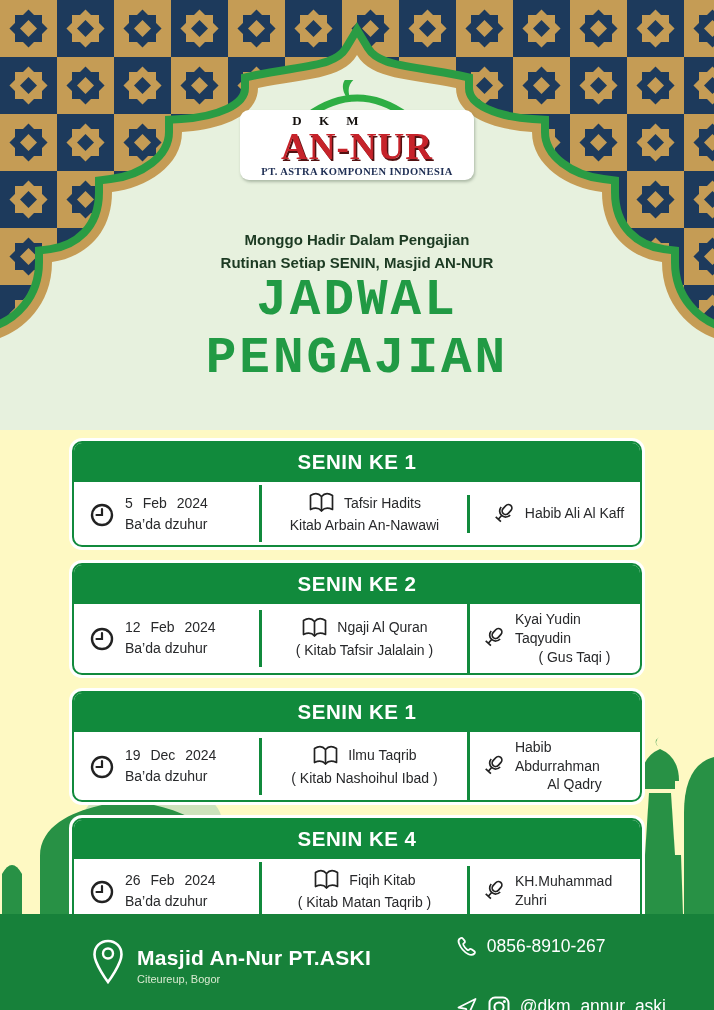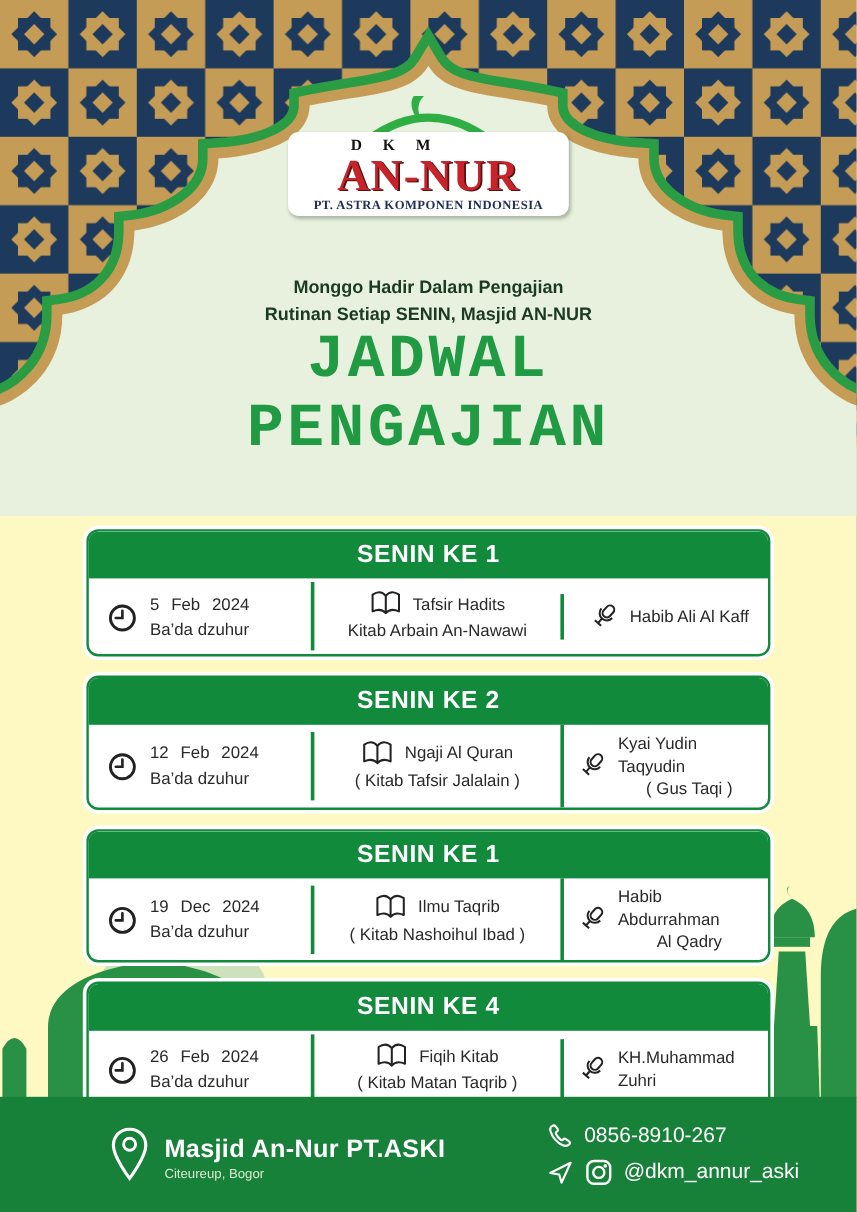--- a/index.html
+++ b/index.html
@@ -49,21 +49,21 @@
   .sil-right{position:absolute;right:0;top:735px;z-index:1;}
   
   .footer{position:absolute;left:0;bottom:0;width:714px;height:96px;z-index:4;
     background:#17813a;color:#ffffff;display:flex;align-items:center;
     justify-content:space-between;padding:0 48px 0 92px;box-sizing:border-box;}
   .venue-group{display:flex;align-items:flex-end;gap:13px;}
   .venue-text{display:flex;flex-direction:column;gap:3px;}
   .venue-name{font-size:21px;font-weight:bold;letter-spacing:.3px;}
   .venue-city{font-size:11px;color:#d9ead0;}
   .contact-group{display:flex;flex-direction:column;gap:7px;}
-  .contact-row{display:flex;align-items:center;gap:9px;font-size:17.5px;}
+  .contact-row{display:flex;align-items:center;gap:9px;font-size:17.5px;margin-top:30px;}
 </style>
 </head>
 <body>
 
 <div class="poster">
 
   <svg class="arch-svg" width="714" height="430" viewBox="0 0 714 430">
     <defs>
       <pattern id="tile" width="114" height="114" patternUnits="userSpaceOnUse">
         <rect width="114" height="114" fill="#1d3a5c"></rect>

